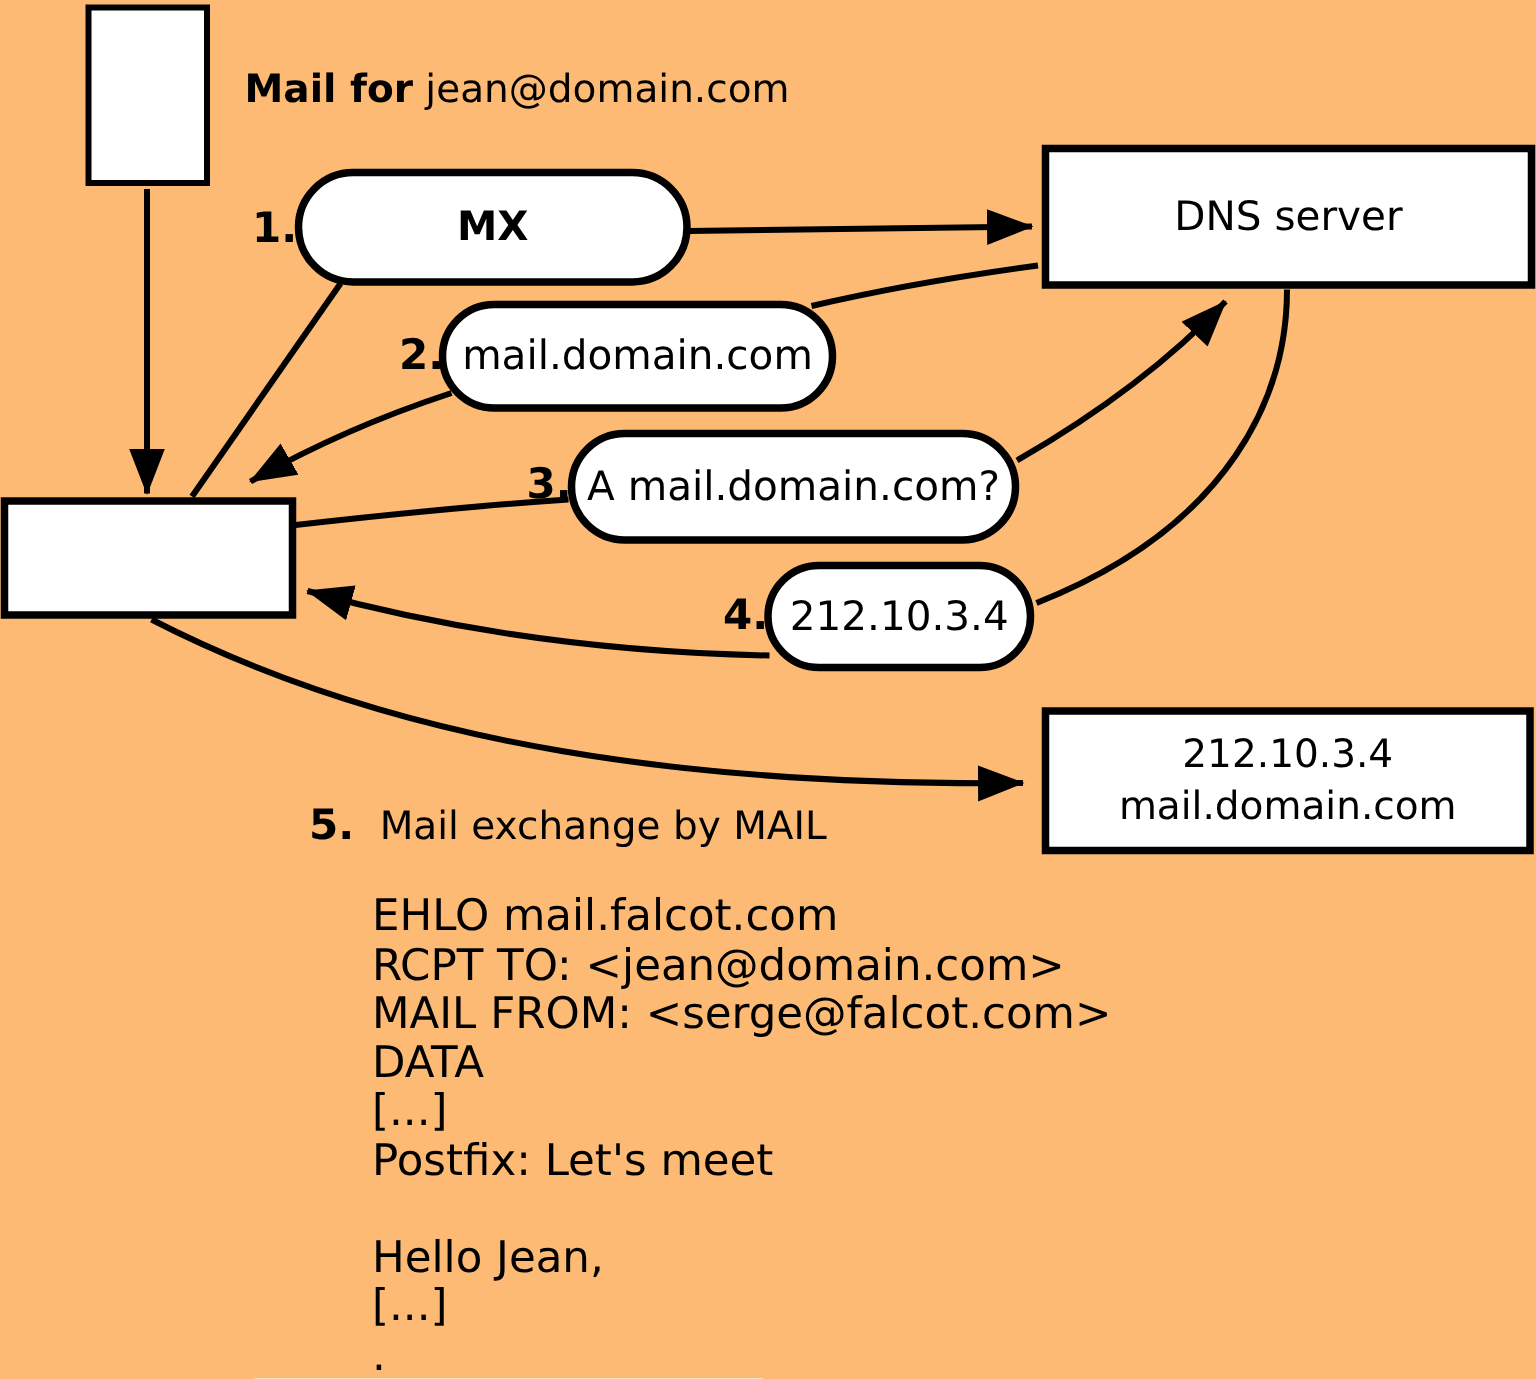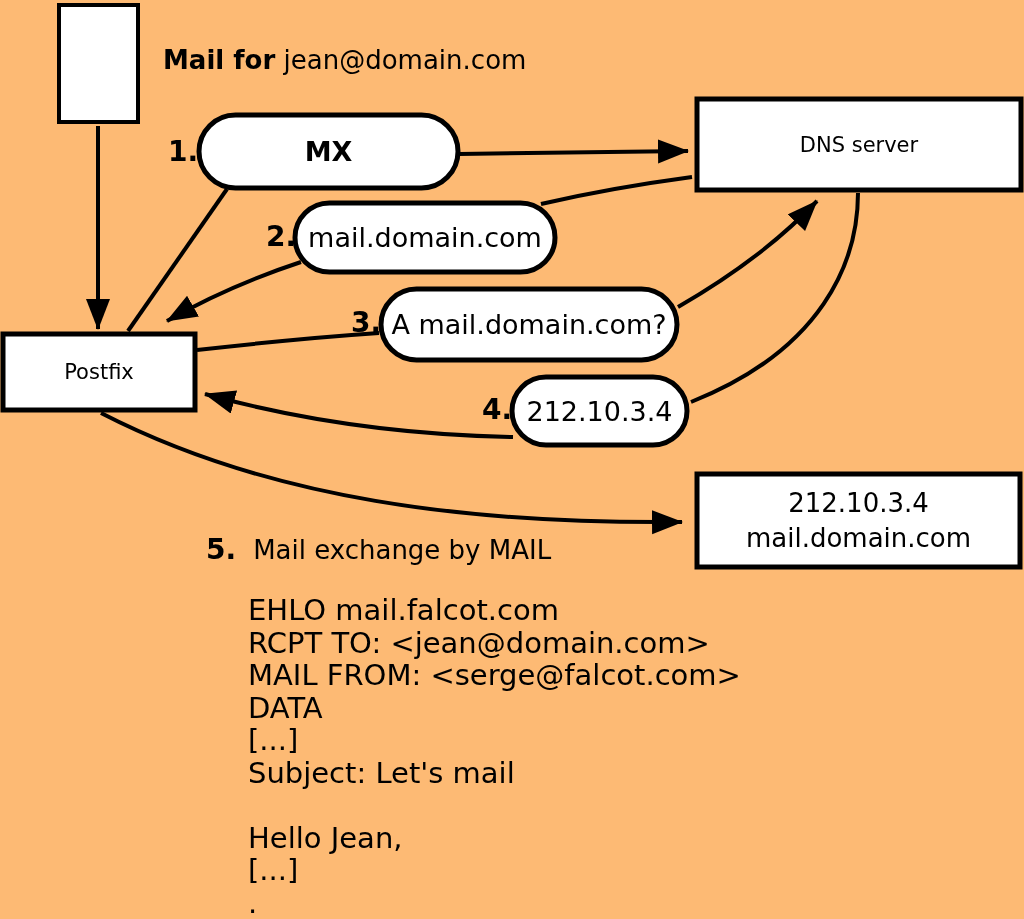--- a/index.html
+++ b/index.html
@@ -9,21 +9,21 @@
     background:#fdba74;
     color:#000000;
     font-family:"DejaVu Sans", sans-serif;
     overflow:hidden;
   }
   .stage svg { position:absolute; left:0; top:0; }
   .node-label {
     position:absolute;
     display:flex; align-items:center; justify-content:center;
     text-align:center;
-    font-size:21px;
+    font-size:27px;
     white-space:nowrap;
   }
   .pill-label { font-size:27px; }
   .pill-label b { font-weight:bold; }
   .num {
     position:absolute;
     font-weight:bold;
     font-size:28px;
     line-height:1;
     white-space:nowrap;
@@ -83,21 +83,20 @@
       <rect x="697" y="474" width="323" height="93" stroke-width="5"></rect>
       <rect x="199" y="115" width="259" height="73" rx="36.5" stroke-width="5"></rect>
       <rect x="295" y="203" width="260" height="69" rx="34.5" stroke-width="5"></rect>
       <rect x="381" y="289" width="296" height="71" rx="35.5" stroke-width="5"></rect>
       <rect x="512" y="377" width="175" height="68" rx="34" stroke-width="5"></rect>
     </g>
   </svg>
 
   <div class="annotation" style="left:163px; top:45px;"><b>Mail for</b><span> jean@domain.com</span></div>
 
-  <div class="node-label" style="left:3px; top:334px; width:192px; height:76px;">Postfix</div>
 
   <div class="node-label" style="left:697px; top:99px; width:324px; height:91px;">DNS server</div>
 
   <div class="server-box-label" style="left:697px; top:474px; width:323px; height:93px;">
     <div>212.10.3.4</div>
     <div>mail.domain.com</div>
   </div>
 
   <div class="node-label pill-label" style="left:199px; top:115px; width:259px; height:73px;">
       <b>MX</b>
@@ -124,20 +123,20 @@
     <span class="num5">5.</span>
     <span>Mail exchange by MAIL</span>
   </div>
 
   <div class="smtp-block" style="left:248px; top:594px;">
     <div class="smtp-line">EHLO mail.falcot.com</div>
     <div class="smtp-line">RCPT TO: &lt;jean@domain.com&gt;</div>
     <div class="smtp-line">MAIL FROM: &lt;serge@falcot.com&gt;</div>
     <div class="smtp-line">DATA</div>
     <div class="smtp-line">[...]</div>
-    <div class="smtp-line">Subject: Let's mail</div>
+    <div class="smtp-line">Postfix: Let's meet</div>
     <div class="smtp-line"></div>
     <div class="smtp-line">Hello Jean,</div>
     <div class="smtp-line">[...]</div>
     <div class="smtp-line">.</div>
   </div>
 
 </div>
 
 </body></html>

